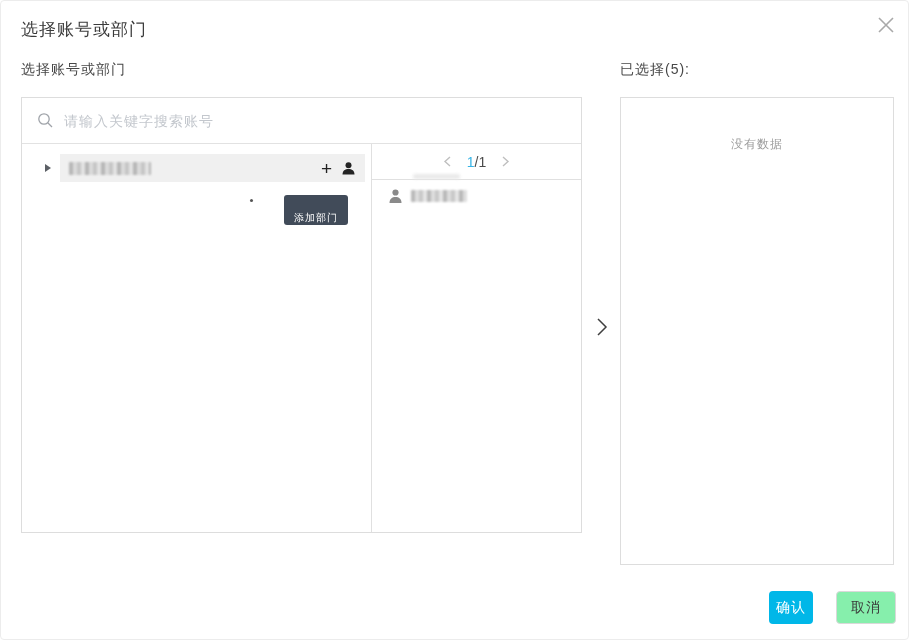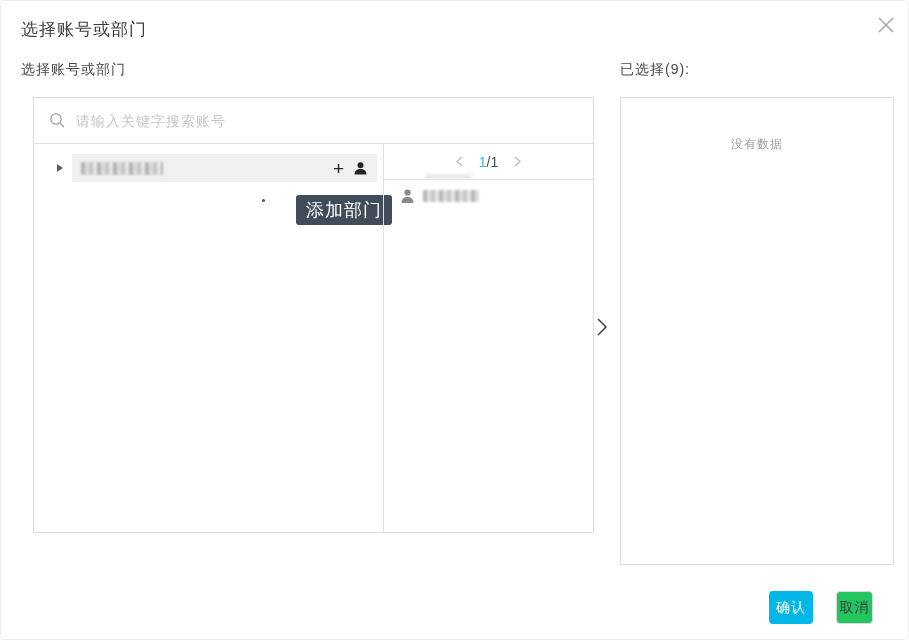--- a/index.html
+++ b/index.html
@@ -26,21 +26,21 @@
   }
 
   .section-label {
     top: 60px; font-size: 14px; color: #474747; letter-spacing: 1px;
   }
   .label-left { left: 20px; }
   .label-right { left: 619px; }
 
   
   .picker {
-    left: 32px; top: 96px; width: 561px; height: 436px;
+    left: 20px; top: 96px; width: 561px; height: 436px;
     border: 1px solid #dddddd; background: #fff;
   }
   .search-row {
     position: absolute; left: 0; top: 0; right: 0; height: 46px;
     border-bottom: 1px solid #e2e2e2;
     display: flex; align-items: center; padding-left: 15px;
   }
   .search-input {
     border: none; outline: none; flex: 1; height: 100%;
     font-size: 14px; color: #333; margin-left: 10px;
@@ -79,22 +79,22 @@
     filter: blur(1.2px);
     opacity: .85;
   }
   .tree-node .redacted { width: 82px; }
   .node-actions { margin-left: auto; display: flex; align-items: center; gap: 9px; }
   .plus-glyph { font-size: 19px; color: #232323; line-height: 1; font-weight: 400; cursor: pointer; }
 
   
   .tooltip {
     position: absolute; left: 262px; top: 51px; height: 30px;
-    background: #414b59; color: #ffffff; font-size: 18px;
-    line-height: 30px; padding: 0 10px; border-radius: 3px;
+    background: #414b59; color: #ffffff; font-size: 10px;
+    line-height: 30px; padding: 8px 10px; border-radius: 3px;
     letter-spacing: 1px; white-space: nowrap;
   }
   .cursor-dot {
     position: absolute; left: 228px; top: 55px; width: 3px; height: 3px;
     background: #555; border-radius: 50%;
   }
 
   
   .pagination-row {
     position: absolute; left: 0; top: 0; right: 0; height: 36px;
@@ -134,38 +134,38 @@
     position: absolute; top: 590px; height: 33px; border-radius: 4px;
     font-size: 14px; display: flex; align-items: center; justify-content: center;
     cursor: pointer; letter-spacing: 1px;
     font-family: "Liberation Sans", "DejaVu Sans", sans-serif;
   }
   .btn-confirm {
     left: 768px; width: 44px;
     background: #00b7e8; color: #ffffff; border: none;
   }
   .btn-cancel {
-    left: 835px; width: 37px;
-    background: #22c55e; color: #3a3a3a; border: 1px solid #d9d9d9;
+    left: 835px; width: 60px;
+    background: #86efac; color: #3a3a3a; border: 1px solid #d9d9d9;
   }
 </style>
 </head>
 <body>
 
 <div class="abs dialog-title">选择账号或部门</div>
 <div class="abs close-btn">
   <span>
     <svg width="20" height="20" viewBox="0 0 20 20">
         <path d="M3 3 L17 17 M17 3 L3 17" stroke="#a9a9a9" stroke-width="1.6" fill="none"></path>
       </svg>
   </span>
 </div>
 
 <div class="abs section-label label-left">选择账号或部门</div>
-<div class="abs section-label label-right">已选择(9):</div>
+<div class="abs section-label label-right">已选择(5):</div>
 
 <div class="abs picker">
 
   <div class="search-row">
     <span style="display:flex;">
       <svg width="17" height="17" viewBox="0 0 17 17">
           <circle cx="7" cy="7" r="5.2" stroke="#9fa3a9" stroke-width="1.3" fill="none"></circle>
           <path d="M11 11 L15 15" stroke="#9fa3a9" stroke-width="1.3"></path>
         </svg>
     </span>

